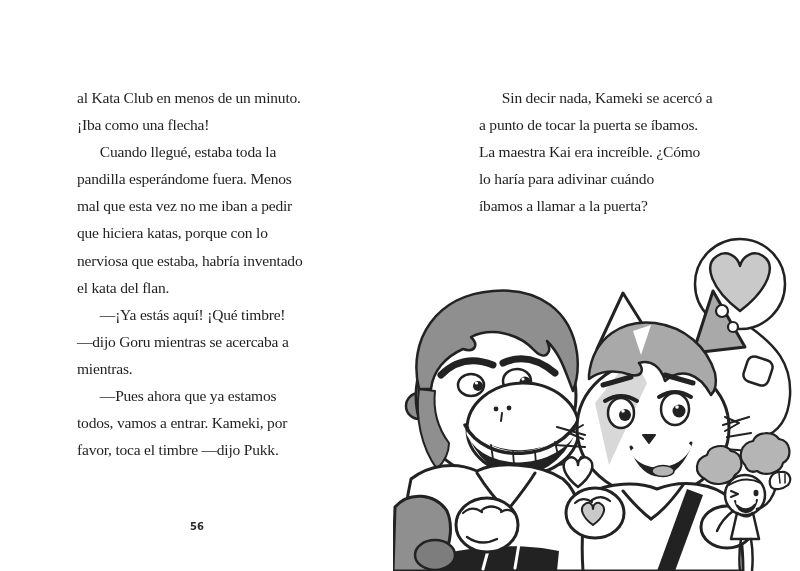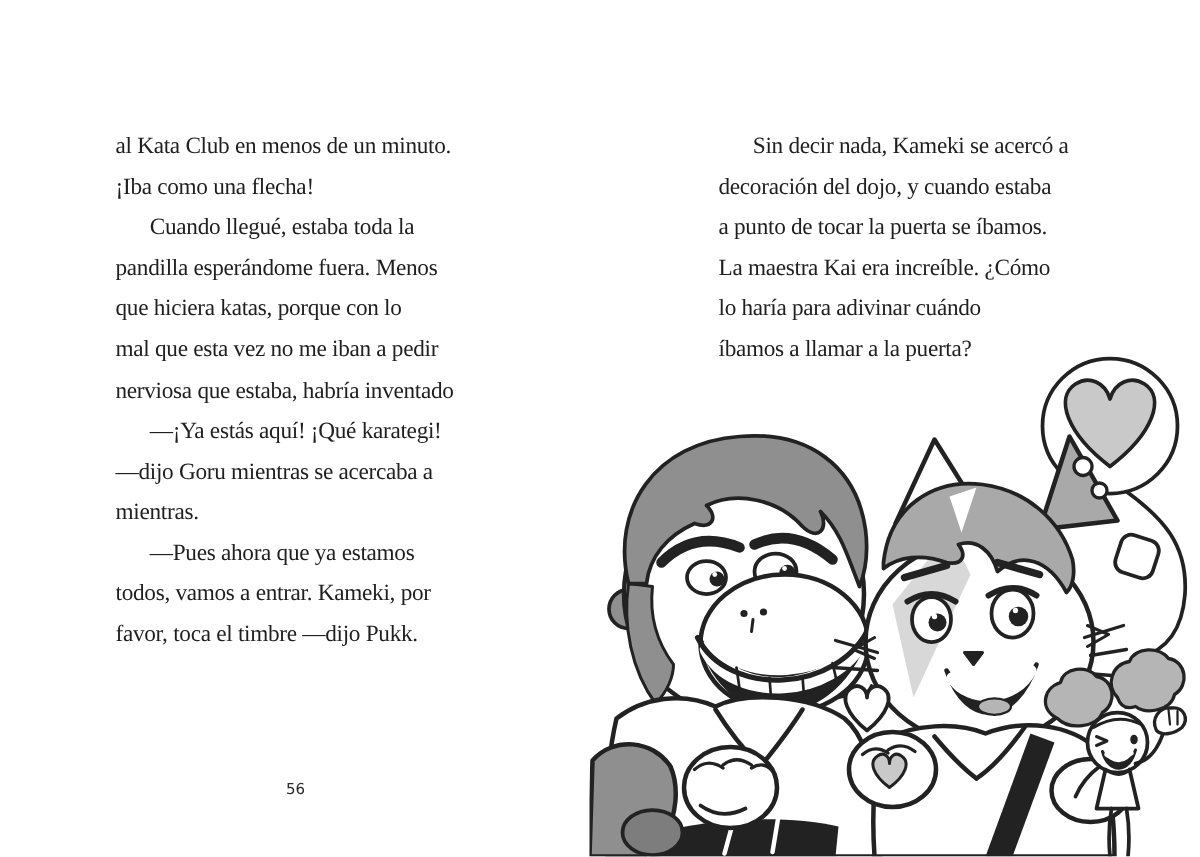--- a/index.html
+++ b/index.html
@@ -20,56 +20,56 @@
     color:#1f1f1f;
   }
   .text-col .line{white-space:pre;}
   .col-left{left:77px;width:270px;}
   .col-right{left:479px;width:280px;}
   .page-number{
     position:absolute;
     left:182px;top:521px;width:30px;
     text-align:center;
     font-family:"DejaVu Sans", sans-serif;
-    font-weight:normal;
+    font-weight:bold;
     font-size:10px;
     color:#2a2a2a;
   }
   .illustration{
     position:absolute;
     left:393px;top:221px;
     width:407px;height:350px;
   }
 </style>
 </head>
 <body>
 
 <div class="spread">
 
   <div class="text-col col-left">
     <div class="line">al Kata Club en menos de un minuto.</div>
     <div class="line">¡Iba como una flecha!</div>
     <div class="line">  Cuando llegué, estaba toda la</div>
     <div class="line">pandilla esperándome fuera. Menos</div>
+    <div class="line">mal que esta vez no me iban a pedir</div>
     <div class="line">que hiciera katas, porque con lo</div>
-    <div class="line">mal que esta vez no me iban a pedir</div>
     <div class="line">nerviosa que estaba, habría inventado</div>
-    <div class="line">  —¡Ya estás aquí! ¡Qué karategi!</div>
+    <div class="line">el kata del flan.</div>
+    <div class="line">  —¡Ya estás aquí! ¡Qué timbre!</div>
     <div class="line">—dijo Goru mientras se acercaba a</div>
     <div class="line">mientras.</div>
     <div class="line">  —Pues ahora que ya estamos</div>
     <div class="line">todos, vamos a entrar. Kameki, por</div>
     <div class="line">favor, toca el timbre —dijo Pukk.</div>
   </div>
 
   <div class="page-number">56</div>
 
   <div class="text-col col-right">
     <div class="line">  Sin decir nada, Kameki se acercó a</div>
-    <div class="line">decoración del dojo, y cuando estaba</div>
     <div class="line">a punto de tocar la puerta se íbamos.</div>
     <div class="line">La maestra Kai era increíble. ¿Cómo</div>
     <div class="line">lo haría para adivinar cuándo</div>
     <div class="line">íbamos a llamar a la puerta?</div>
   </div>
 
   <div class="illustration">
     <svg width="407" height="350" viewBox="0 0 407 350" xmlns="http://www.w3.org/2000/svg">
 
       <g stroke-linecap="round" stroke-linejoin="round">

